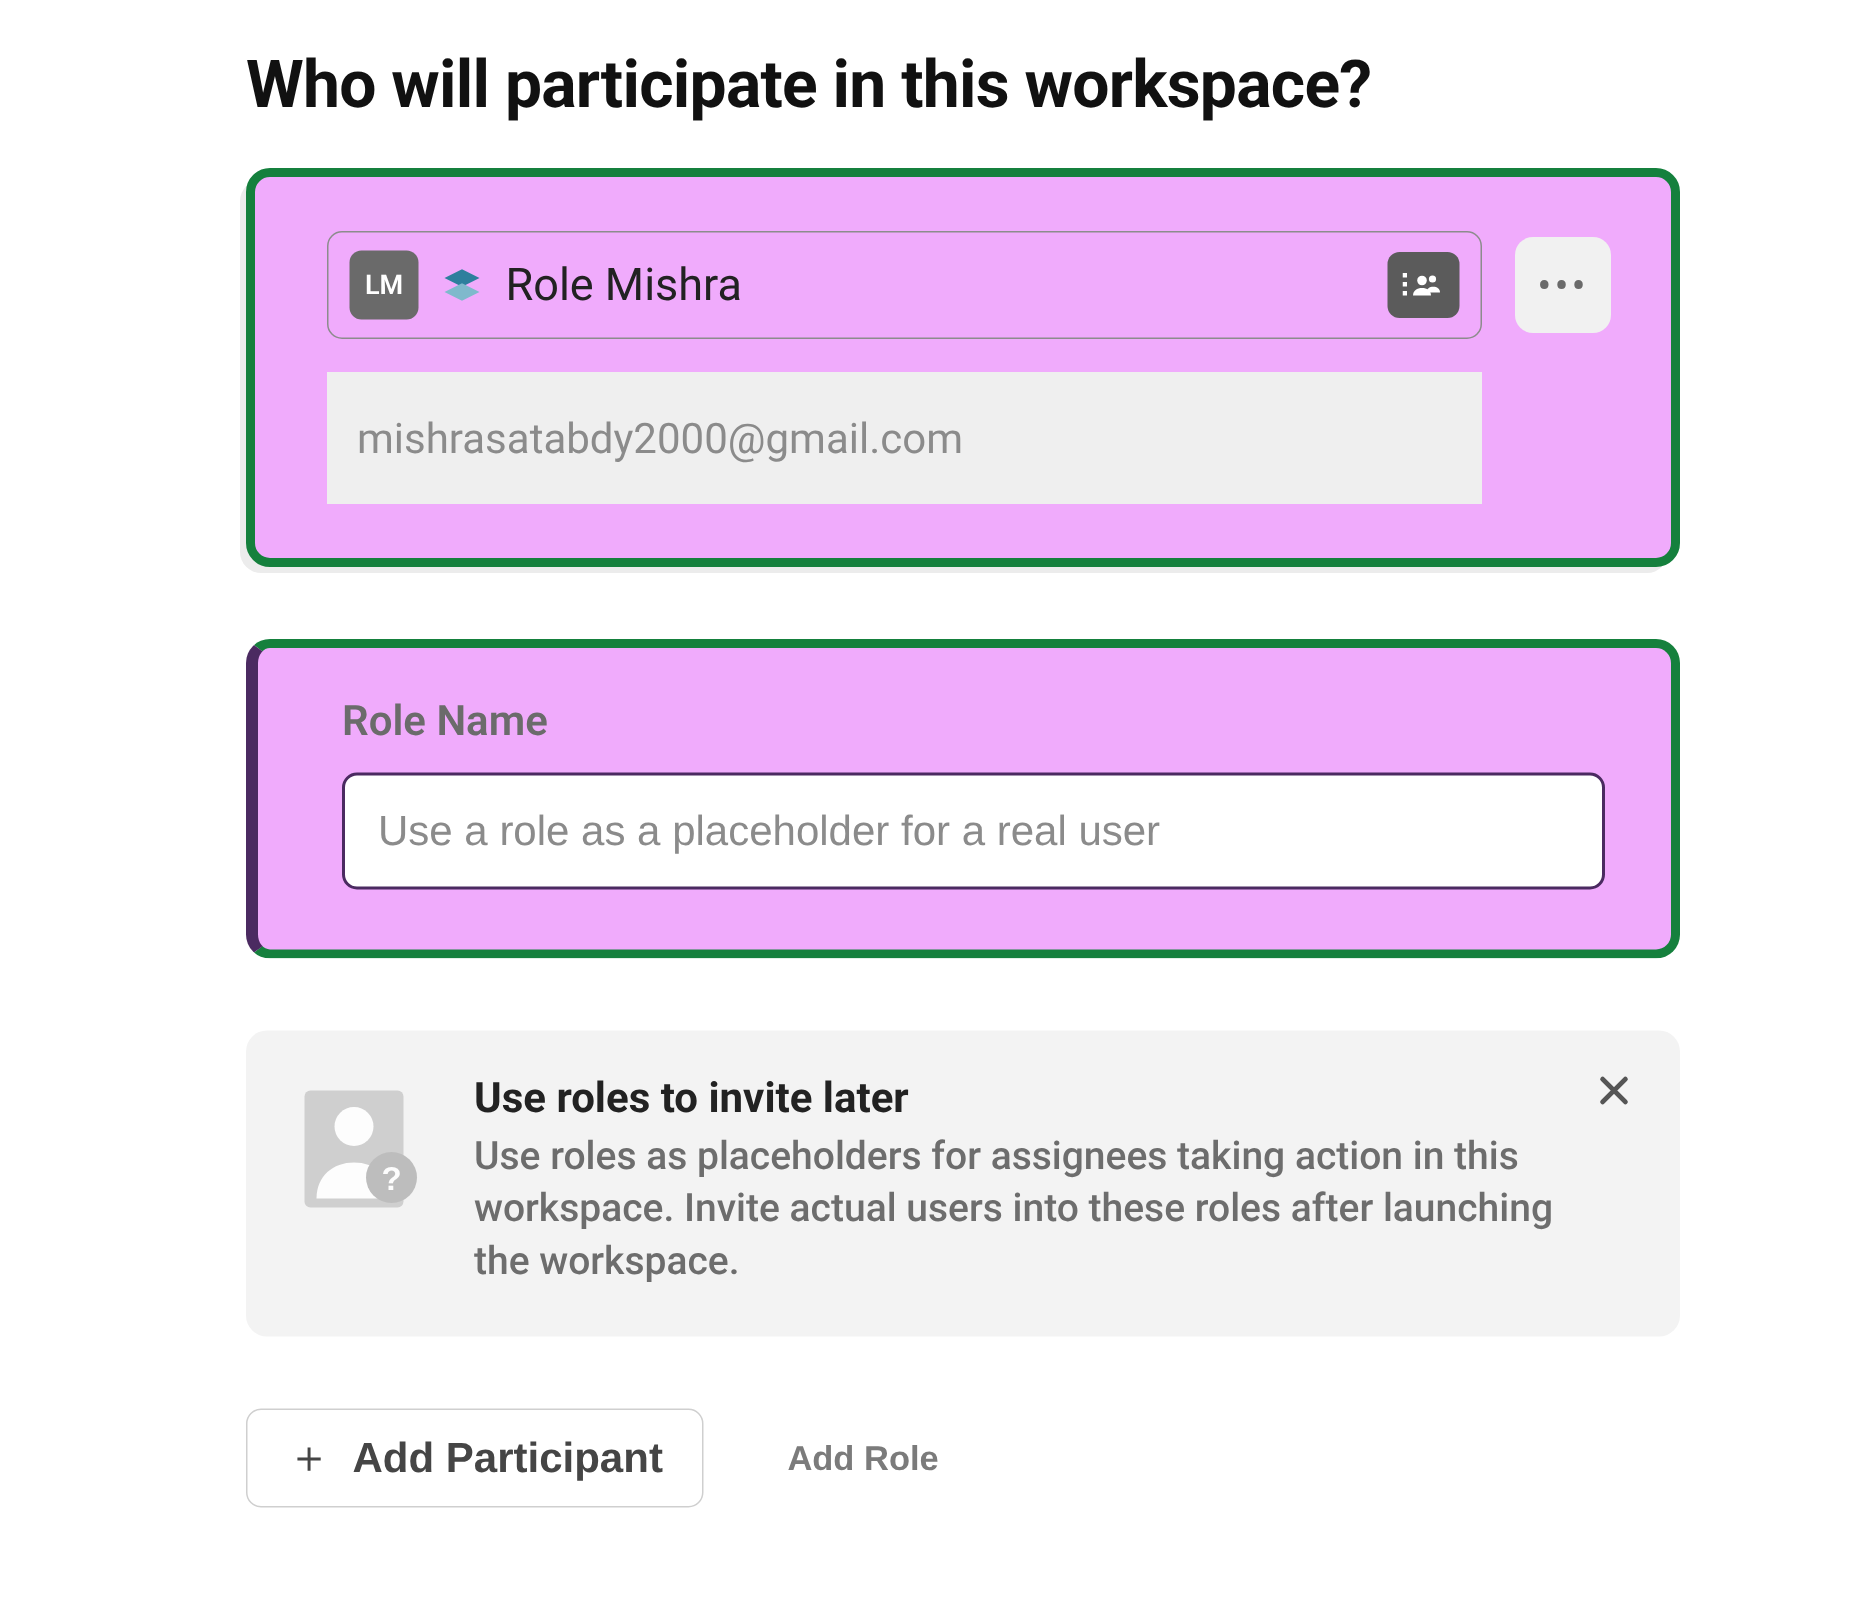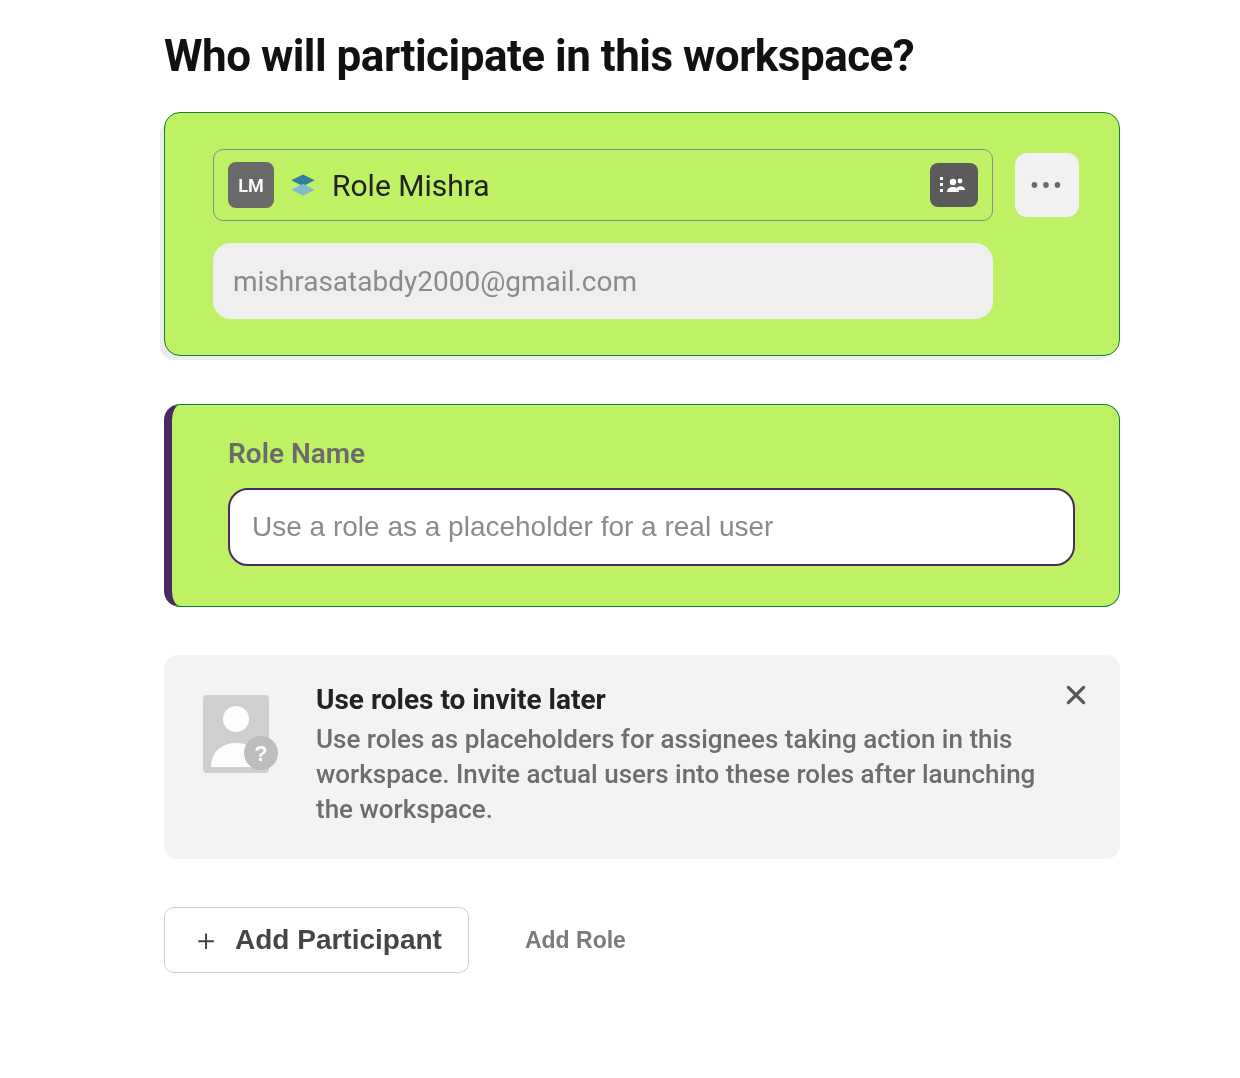--- a/index.html
+++ b/index.html
@@ -1,35 +1,35 @@
 <!DOCTYPE html>
 <html><head>
 <meta charset="utf-8">
 <style>
   * { box-sizing: border-box; margin: 0; padding: 0; }
   html, body { width: 1240px; height: 1078px; font-family: -apple-system, BlinkMacSystemFont, "Segoe UI", Roboto, Helvetica, Arial, sans-serif; background: #fff; }
   .wrap { padding: 30px 120px 0 120px; margin-left: 44px; }
   h1.page-title { font-size: 44px; font-weight: 700; color: #111; letter-spacing: -0.5px; margin-bottom: 30px; }
 
   
-  .card { border: 1px solid #15803d; border-radius: 16px; background: #bef264; position: relative; }
+  .card { border: 6px solid #15803d; border-radius: 16px; background: #f0abfc; position: relative; }
   .participant-card { padding: 36px 40px 36px 48px; box-shadow: -6px 6px 0 -2px #ececec; margin-bottom: 48px; }
   .participant-row { display: flex; align-items: center; gap: 22px; }
   .name-pill { flex: 1; display: flex; align-items: center; gap: 14px; border: 1.5px solid #8c8c8c; border-radius: 10px; padding: 10px 14px; height: 72px; }
   .avatar-badge { width: 46px; height: 46px; border-radius: 8px; background: #6a6a6a; color: #fff; font-size: 18px; font-weight: 600; display: flex; align-items: center; justify-content: center; }
   .stack-icon { width: 30px; height: 30px; display: flex; align-items: center; justify-content: center; }
   .participant-name { font-size: 30px; color: #222; flex: 1; }
   .address-book-btn { width: 48px; height: 44px; border-radius: 8px; background: #5b5b5b; display: flex; align-items: center; justify-content: center; cursor: pointer; }
   .more-btn { width: 64px; height: 64px; border-radius: 12px; background: #f1f1f1; display: flex; align-items: center; justify-content: center; cursor: pointer; font-size: 28px; color: #6a6a6a; letter-spacing: 2px; }
-  .email-pill { margin-top: 22px; height: 76px; width: calc(100% - 86px); border-radius: 18px; background: #efefef; display: flex; align-items: center; padding: 0 20px; font-size: 28px; color: #8b8b8b; }
+  .email-pill { margin-top: 22px; height: 88px; width: calc(100% - 86px); border-radius: 0; background: #efefef; display: flex; align-items: center; padding: 0 20px; font-size: 28px; color: #8b8b8b; }
 
   
   .role-card { padding: 32px 44px 40px 56px; border-left: 8px solid #4b2a61; margin-bottom: 48px; }
   .role-label { font-size: 28px; font-weight: 600; color: #6b6b6b; margin-bottom: 18px; }
-  .role-input { width: 100%; height: 78px; border: 2.5px solid #4b2a61; border-radius: 20px; padding: 0 22px; font-size: 28px; color: #333; outline: none; }
+  .role-input { width: 100%; height: 78px; border: 2.5px solid #4b2a61; border-radius: 10px; padding: 0 22px; font-size: 28px; color: #333; outline: none; }
   .role-input::placeholder { color: #8b8b8b; }
 
   
   .info-banner { background: #f3f3f3; border-radius: 14px; padding: 28px 30px 32px 30px; display: flex; gap: 26px; margin-bottom: 48px; position: relative; }
   .info-icon-slot { width: 96px; flex-shrink: 0; display:flex; align-items:flex-start; justify-content:center; padding-top:6px;}
   .info-text { flex: 1; }
   .info-title { font-size: 28px; font-weight: 700; color: #222; margin-bottom: 6px; }
   .info-desc { font-size: 26px; font-weight: 500; color: #6d6d6d; line-height: 1.35; max-width: 740px;}
   .close-btn { position: absolute; top: 20px; right: 24px; width: 40px; height: 40px; display: flex; align-items: center; justify-content: center; cursor: pointer; color: #555; }
 

